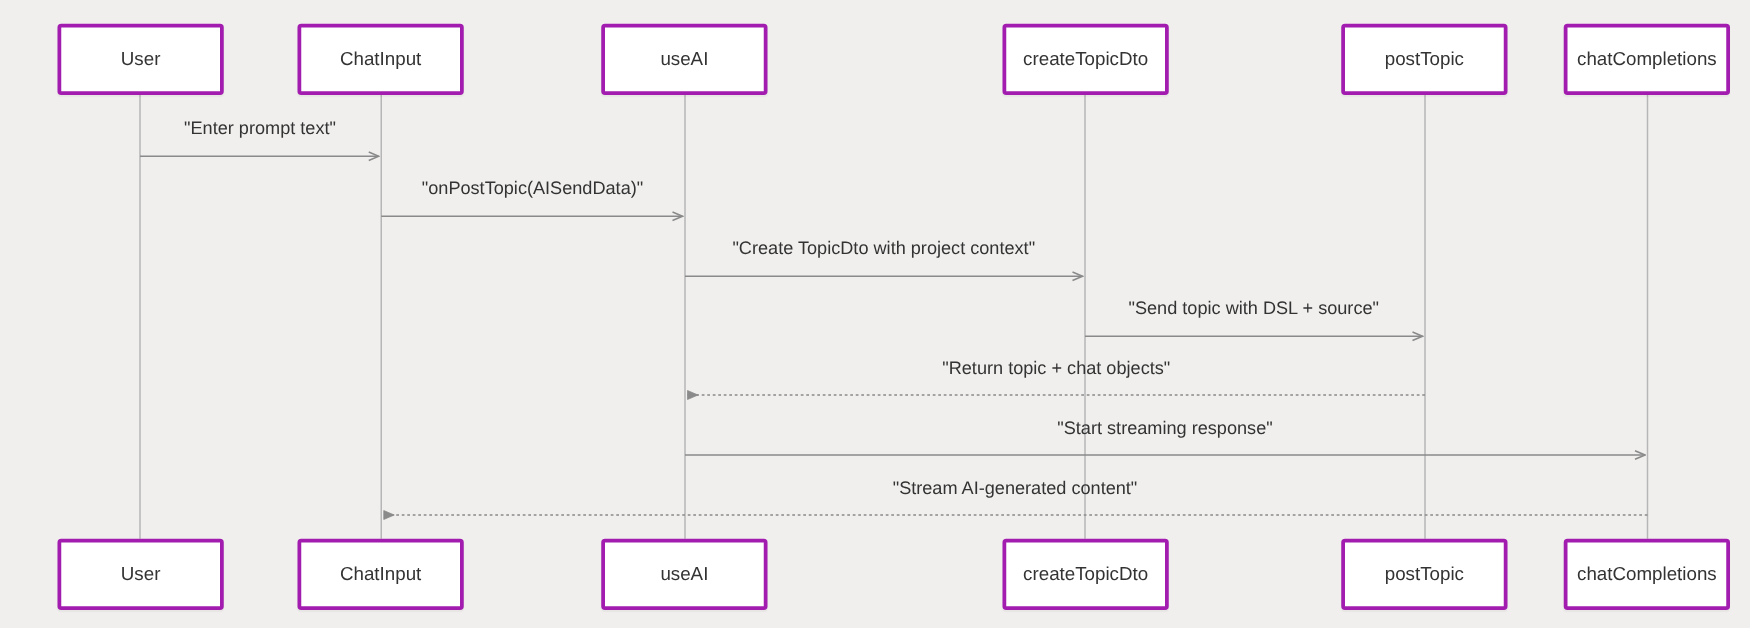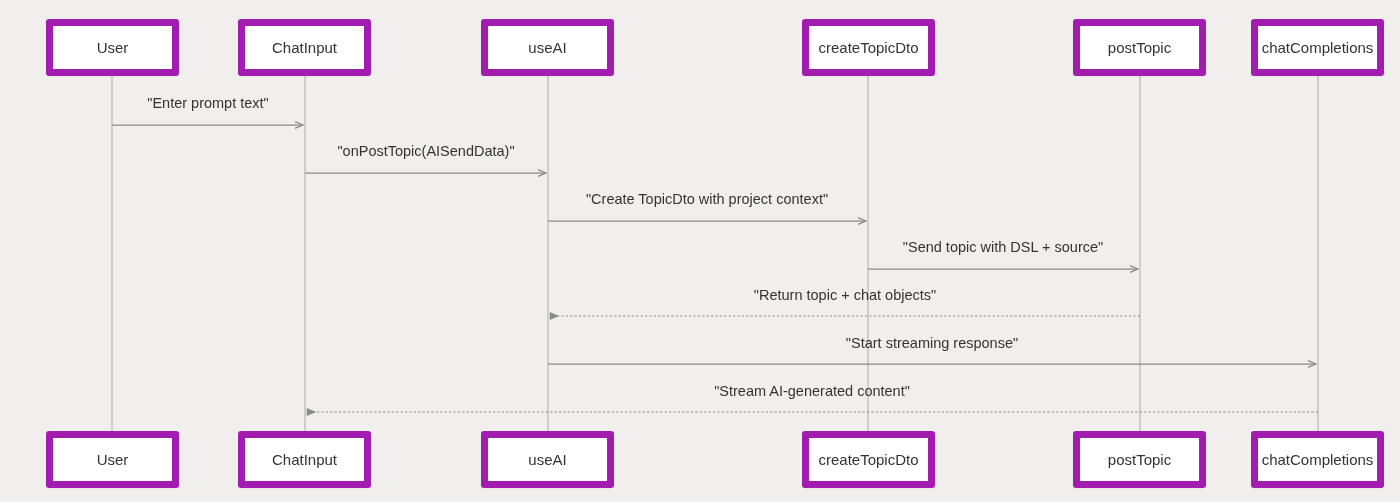--- a/index.html
+++ b/index.html
@@ -25,21 +25,21 @@
     top: 0;
     left: 0;
     width: 1400px;
     height: 502px;
     display: block;
   }
   .actor-box {
     position: absolute;
     box-sizing: border-box;
     background: #ffffff;
-    border: 7px solid #a21caf;
+    border: 3px solid #a21caf;
     border-radius: 3px;
     display: flex;
     align-items: center;
     justify-content: center;
     box-shadow: 0 1px 1px rgba(0,0,0,0.04);
   }
   .actor-label {
     font-size: 15px;
     color: #333333;
     font-family: "Liberation Sans", "DejaVu Sans", sans-serif;

